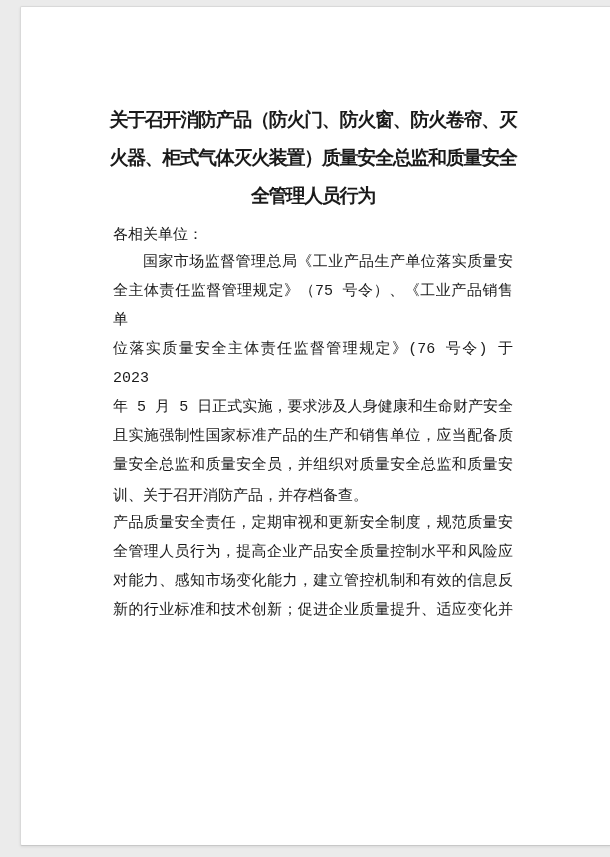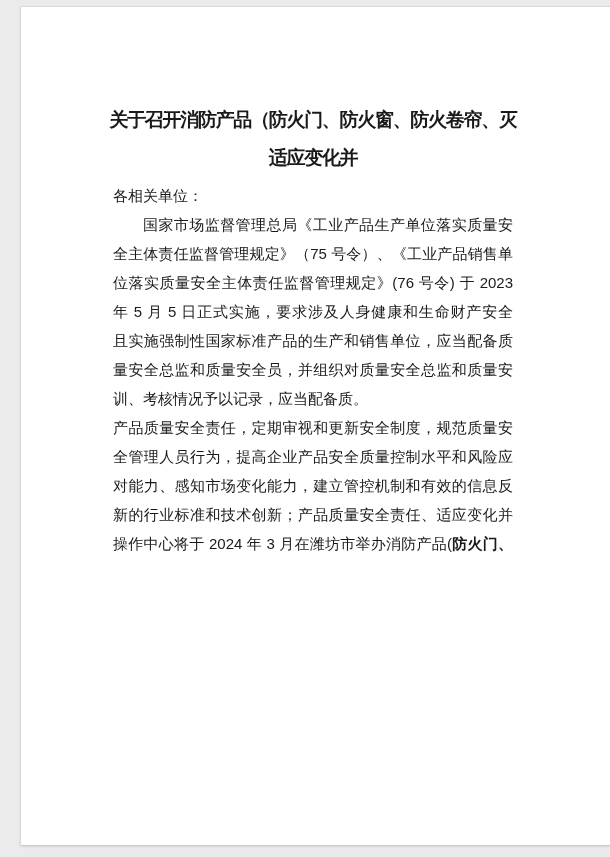--- a/index.html
+++ b/index.html
@@ -49,47 +49,48 @@
   }
   .line {
     font-size: 15px;
     line-height: 29px;
     color: #1a1a1a;
     white-space: normal;
   }
   .line.justify {
     text-align: justify;
     text-align-last: justify;
+    font-family: Liberation Mono, monospace;
     -moz-text-align-last: justify;
   }
   .line.indent {
     text-indent: 30px;
   }
   .line .bold {
     font-weight: bold;
   }
 </style>
 </head>
 <body>
 
 <div class="canvas">
   <div class="page">
     <div class="title">
         <div class="title-line">关于召开消防产品（防火门、防火窗、防火卷帘、灭</div>
-        <div class="title-line">适应变化并</div>
+        <div class="title-line">火器、柜式气体灭火装置）质量安全总监和质量安全</div>
+        <div class="title-line">全管理人员行为</div>
       </div>
     <div class="doc-body">
       <div class="line">各相关单位：</div>
     <div class="line justify indent"><span>国家市场监督管理总局《工业产品生产单位落实质量安</span></div>
         <div class="line justify"><span>全主体责任监督管理规定》（75 号令）、《工业产品销售单</span></div>
         <div class="line justify"><span>位落实质量安全主体责任监督管理规定》(76 号令) 于 2023</span></div>
         <div class="line justify"><span>年 5 月 5 日正式实施，要求涉及人身健康和生命财产安全</span></div>
         <div class="line justify"><span>且实施强制性国家标准产品的生产和销售单位，应当配备质</span></div>
         <div class="line justify"><span>量安全总监和质量安全员，并组织对质量安全总监和质量安</span></div>
-        <div class="line"><span>训、考核情况予以记录，应当配备质。</span></div>
+        <div class="line"><span>训、关于召开消防产品，并存档备查。</span></div>
         <div class="line justify"><span>产品质量安全责任，定期审视和更新安全制度，规范质量安</span></div>
         <div class="line justify"><span>全管理人员行为，提高企业产品安全质量控制水平和风险应</span></div>
         <div class="line justify"><span>对能力、感知市场变化能力，建立管控机制和有效的信息反</span></div>
-        <div class="line justify"><span>新的行业标准和技术创新；产品质量安全责任、适应变化并</span></div>
-        <div class="line justify"><span>操作中心将于 2024 年 3 月在潍坊市举办消防产品(</span><span class="bold">防火门、</span></div>
+        <div class="line justify"><span>新的行业标准和技术创新；促进企业质量提升、适应变化并</span></div>
       </div>
   </div>
 </div>
 
 </body></html>

